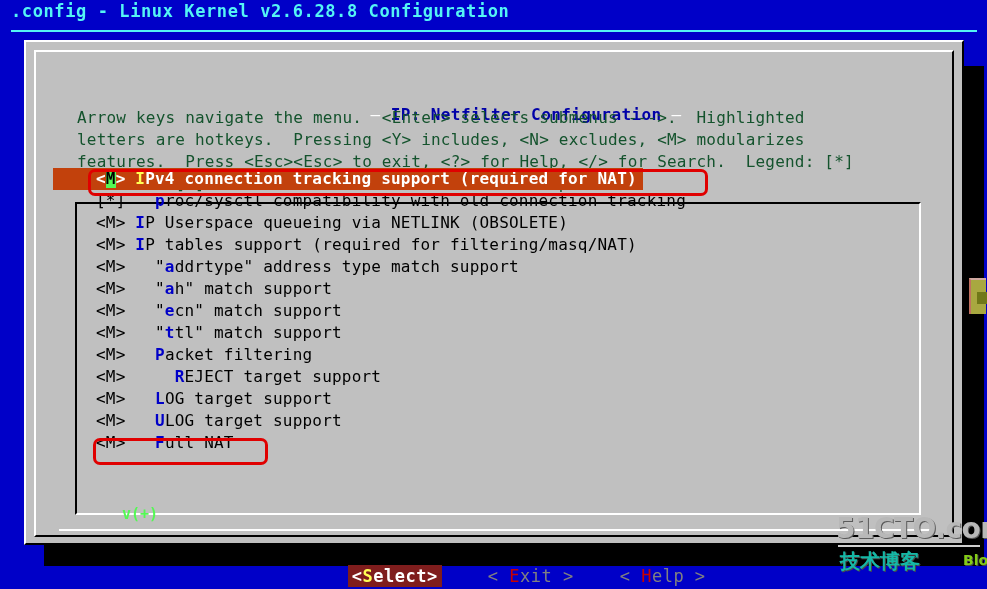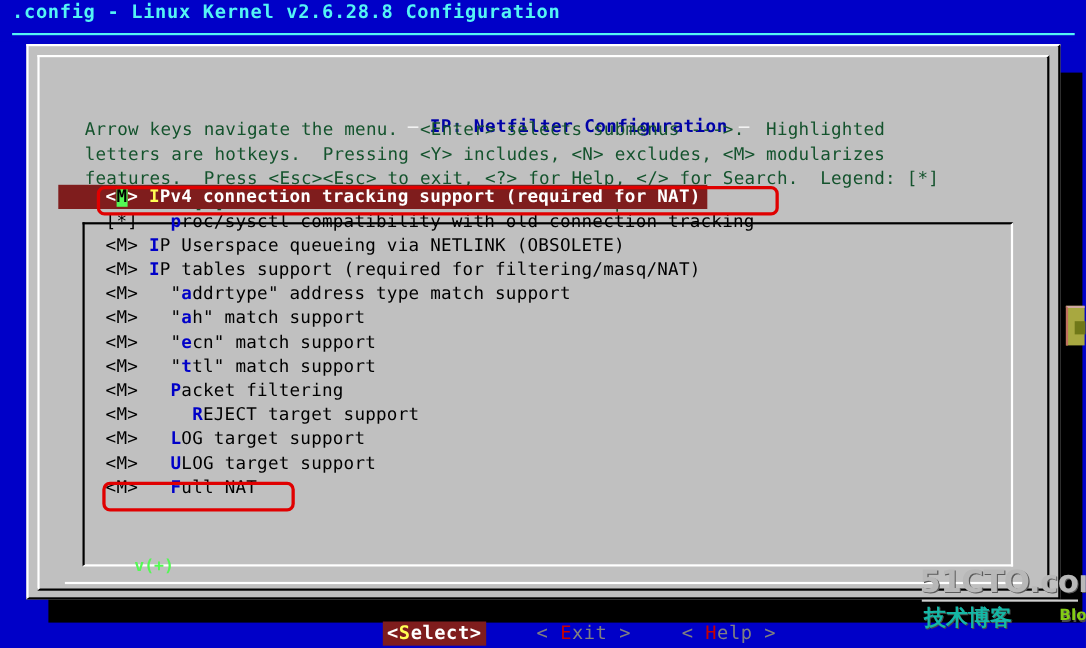--- a/index.html
+++ b/index.html
@@ -117,21 +117,21 @@
     letter-spacing: 0.2px;
   }
   .mrow {
     color: #000000;
     height: 22px;
     padding-left: 43px;
     box-sizing: border-box;
   }
   .mrow .hot { color: #0000c8; font-weight: bold; }
   .mrow.sel {
-    background: #7f1d1d;
+    background: #c2410c;
     color: #ffffff;
     font-weight: bold;
     display: inline-block;
     padding-left: 43px;
     padding-right: 6px;
     width: auto;
   }
   .selwrap { height: 22px; }
   .mrow.sel .hot { color: #ffff54; font-weight: bold; }
   .mrow.sel .mchar {

